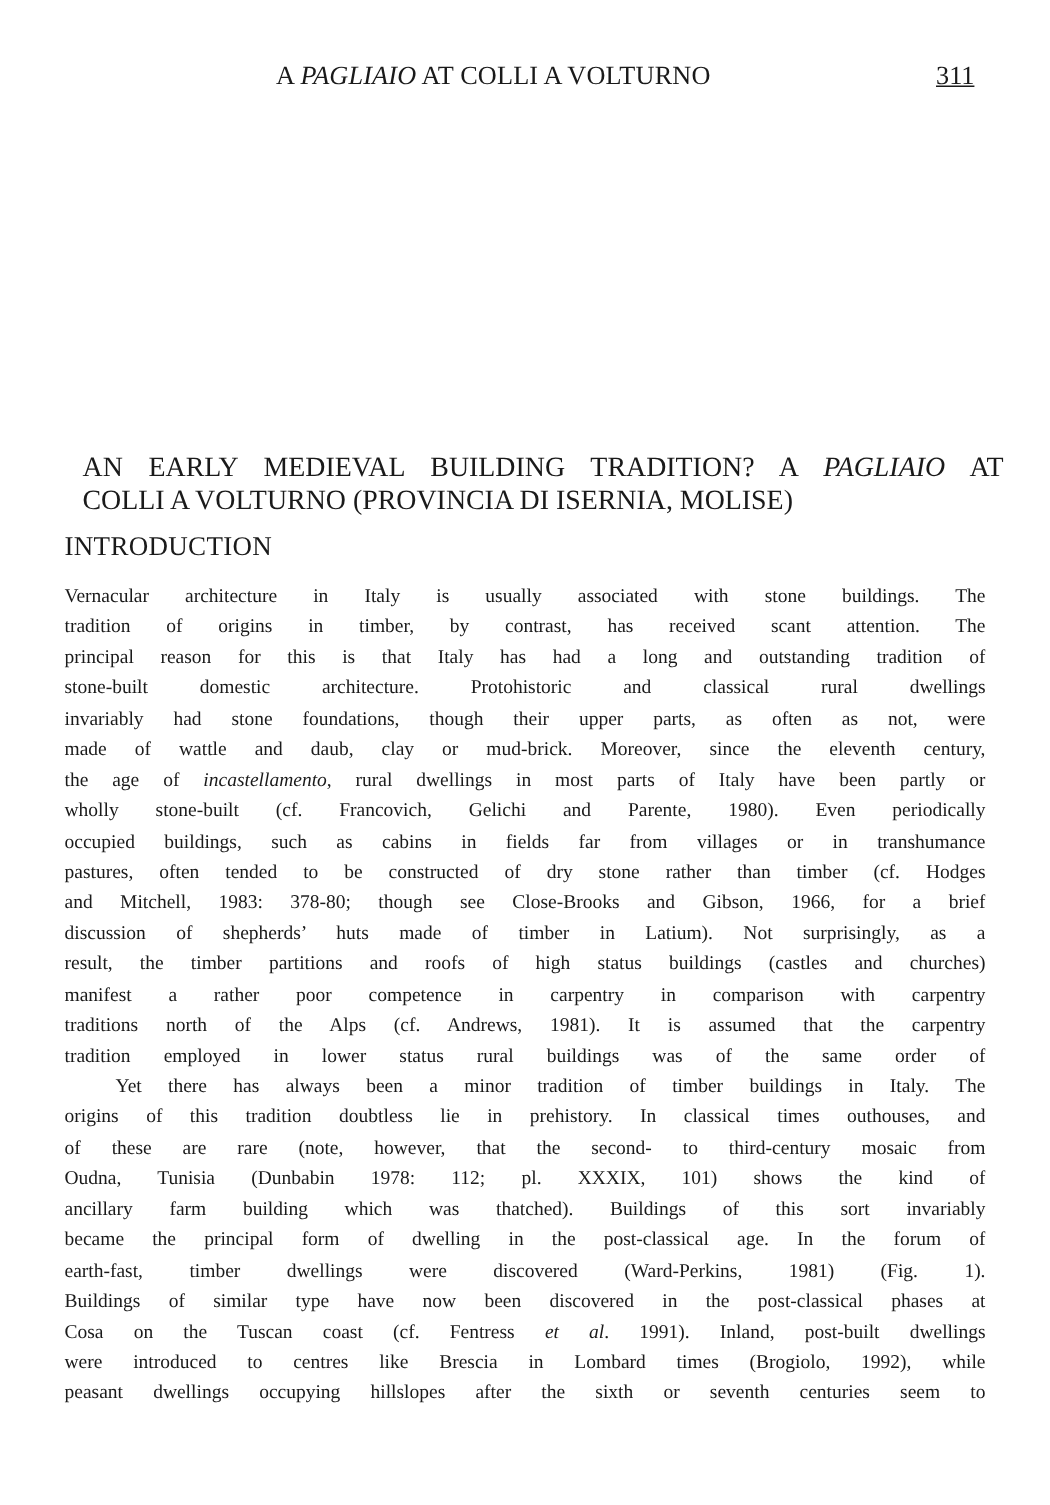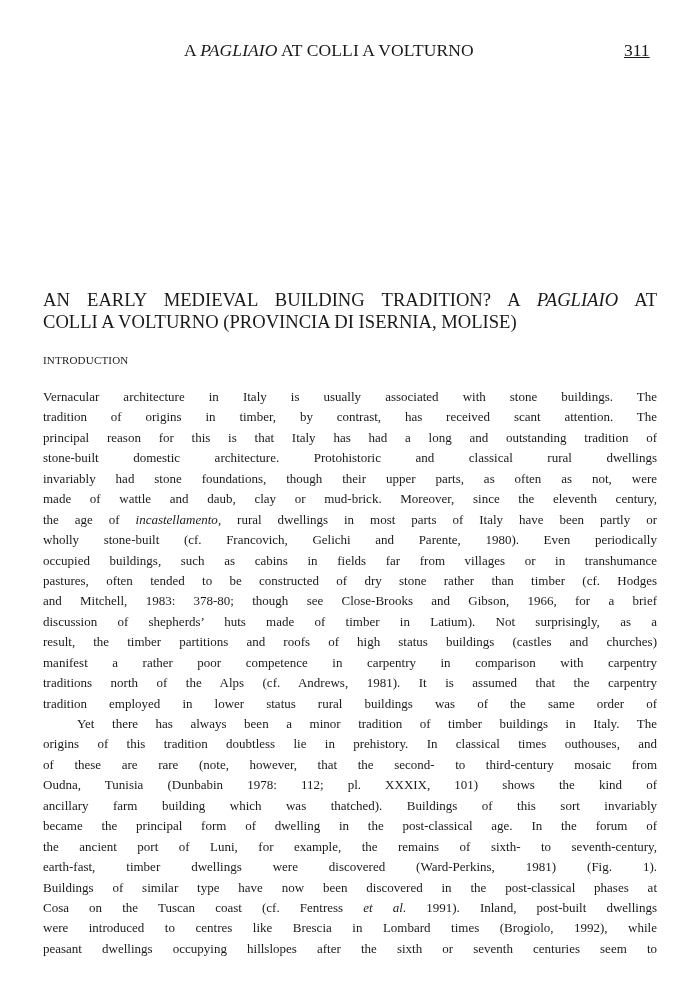--- a/index.html
+++ b/index.html
@@ -6,37 +6,37 @@
   body { width: 700px; height: 1003px; position: relative; overflow: hidden;
          font-family: "Liberation Serif", "DejaVu Serif", serif; color: #1a1a1a; }
   .running-head { position: absolute; top: 40px; left: 0; width: 636px; height: 22px;
                   font-size: 17.5px; }
   .running-title { position: absolute; left: 184px; top: 0; white-space: nowrap; letter-spacing: 0.1px; }
   .page-number { position: absolute; left: 624px; top: 0; text-decoration: underline; }
   .article-title { position: absolute; top: 289px; left: 43px; width: 614px;
                    font-size: 18.6px; line-height: 21.5px; }
   .article-title .tline { display: block; white-space: nowrap; }
   .article-title .tline.justify { text-align: justify; text-align-last: justify; }
-  .section-heading { position: absolute; top: 354px; left: 43px; font-size: 11px; letter-spacing: 0.2px; }
+  .section-heading { position: absolute; top: 354px; left: 43px; font-size: 18px; letter-spacing: 0.2px; }
   .body-text { position: absolute; top: 387px; left: 43px; width: 614px;
                font-size: 13px; line-height: 20.45px; }
   .line { display: block; white-space: nowrap; height: 20.45px; }
   .line.j { text-align: justify; text-align-last: justify; white-space: normal; overflow: hidden; }
   .line.indent { padding-left: 34px; }
   i { font-style: italic; }
 </style>
 </head>
 <body>
 
 <header class="running-head">
   <span class="running-title"><span>A </span><i>PAGLIAIO</i><span> AT COLLI A VOLTURNO</span></span>
   <span class="page-number">311</span>
 </header>
 
-<h1 class="article-title" style="margin:0;font-weight:normal;">
+<h1 class="article-title" style="margin:12px;font-weight:normal;">
   <span class="tline justify"><span>AN EARLY MEDIEVAL BUILDING TRADITION? A </span><i>PAGLIAIO</i><span> AT</span></span>
   <span class="tline">COLLI A VOLTURNO (PROVINCIA DI ISERNIA, MOLISE)</span>
 </h1>
 
 <div class="section-heading">INTRODUCTION</div>
 
 <div class="body-text">
   <span class="line j">Vernacular architecture in Italy is usually associated with stone buildings. The</span>
   <span class="line j">tradition of origins in timber, by contrast, has received scant attention. The</span>
   <span class="line j">principal reason for this is that Italy has had a long and outstanding tradition of</span>
@@ -52,19 +52,18 @@
   <span class="line j">result, the timber partitions and roofs of high status buildings (castles and churches)</span>
   <span class="line j">manifest a rather poor competence in carpentry in comparison with carpentry</span>
   <span class="line j">traditions north of the Alps (cf. Andrews, 1981). It is assumed that the carpentry</span>
   <span class="line j">tradition employed in lower status rural buildings was of the same order of</span>
   <span class="line j indent">Yet there has always been a minor tradition of timber buildings in Italy. The</span>
   <span class="line j">origins of this tradition doubtless lie in prehistory. In classical times outhouses, and</span>
   <span class="line j">of these are rare (note, however, that the second- to third-century mosaic from</span>
   <span class="line j">Oudna, Tunisia (Dunbabin 1978: 112; pl. XXXIX, 101) shows the kind of</span>
   <span class="line j">ancillary farm building which was thatched). Buildings of this sort invariably</span>
   <span class="line j">became the principal form of dwelling in the post-classical age. In the forum of</span>
-  <span class="line j">the ancient port of Luni, for example, the remains of sixth- to seventh-century,</span>
   <span class="line j">earth-fast, timber dwellings were discovered (Ward-Perkins, 1981) (Fig. 1).</span>
   <span class="line j">Buildings of similar type have now been discovered in the post-classical phases at</span>
   <span class="line j"><span>Cosa on the Tuscan coast (cf. Fentress </span><i>et al</i><span>. 1991). Inland, post-built dwellings</span></span>
   <span class="line j">were introduced to centres like Brescia in Lombard times (Brogiolo, 1992), while</span>
   <span class="line j">peasant dwellings occupying hillslopes after the sixth or seventh centuries seem to</span>
 </div>
 
 </body></html>

